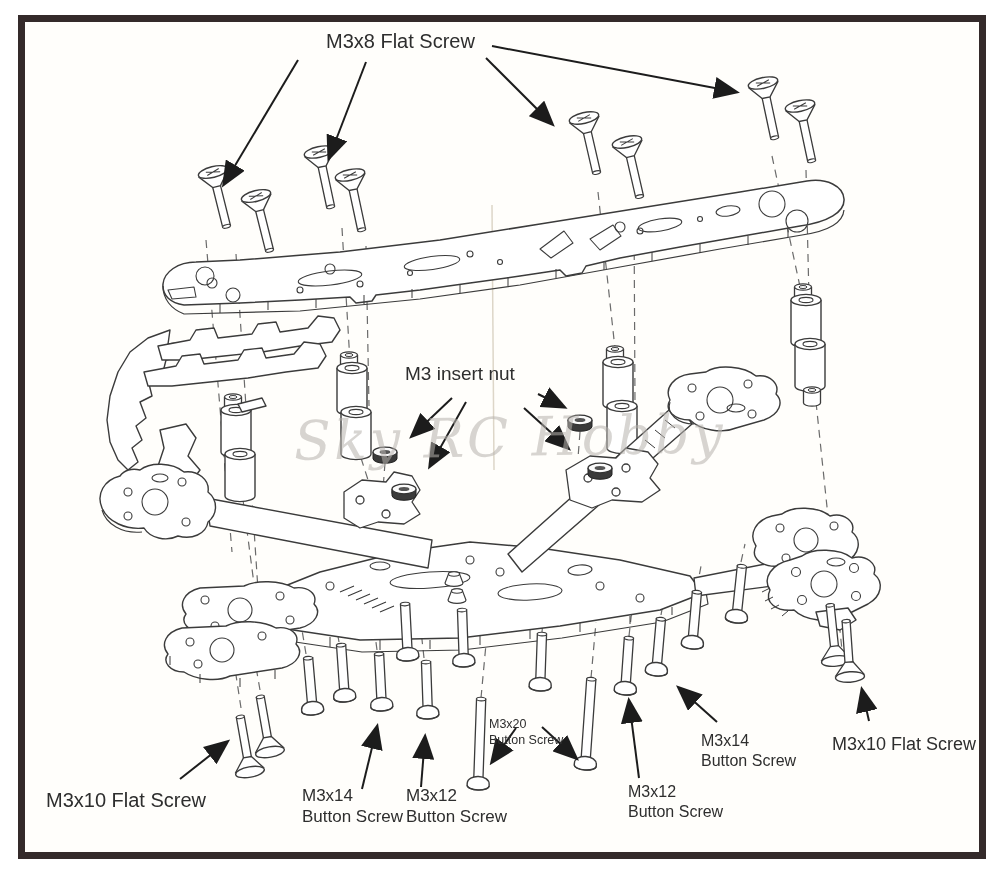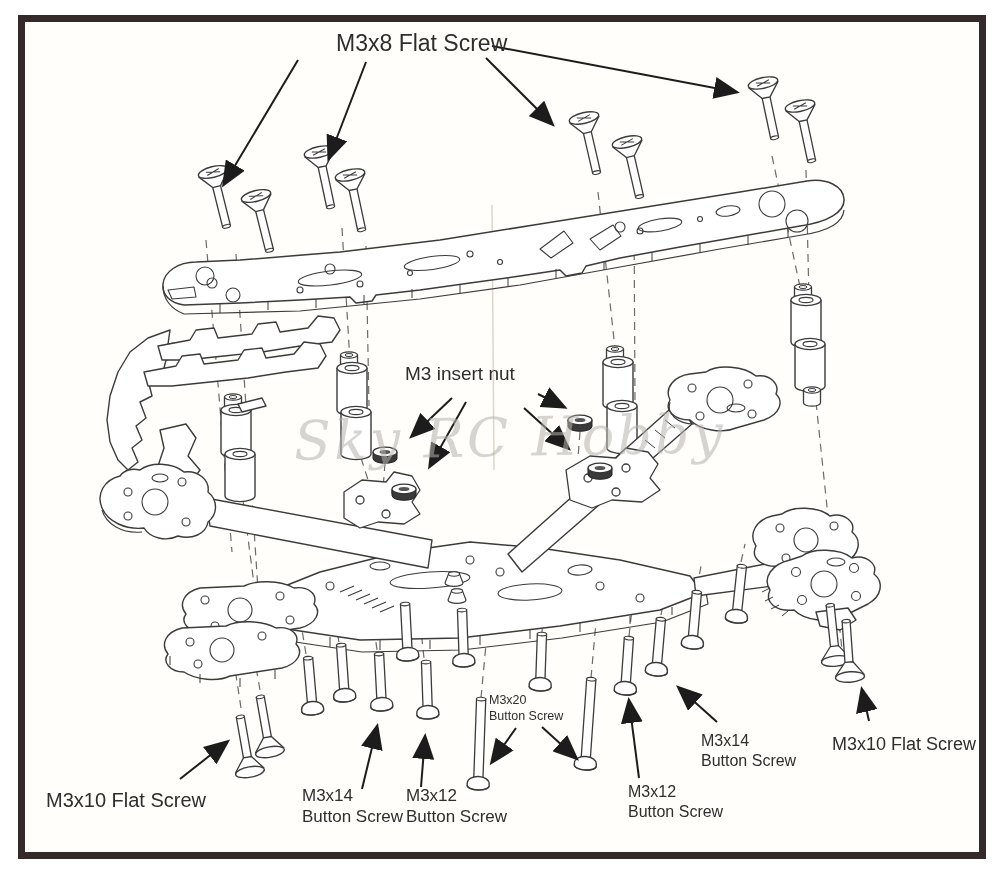--- a/index.html
+++ b/index.html
@@ -7,26 +7,26 @@
     width:1000px;height:889px;position:relative;overflow:hidden;
     background:#ffffff;font-family:"Liberation Sans",sans-serif;
   }
   .photo-border{
     position:absolute;left:18px;top:15px;width:968px;height:844px;
     border:7px solid #342a2a;box-sizing:border-box;background:#fffefb;
   }
   svg.art{position:absolute;left:0;top:0;}
   .lbl{position:absolute;color:#2e2e2e;white-space:nowrap;}
   .lbl span{display:block;line-height:1.25;}
-  .lbl-m3x8   {left:336px;top:30px; font-size:23px;}
+  .lbl-m3x8   {left:326px;top:30px; font-size:20px;}
   .lbl-insert {left:405px;top:363px;font-size:19px;}
   .lbl-m3x10-l{left:46px; top:789px;font-size:20px;}
   .lbl-m3x14-l{left:302px;top:785px;font-size:17px;}
   .lbl-m3x12-c{left:406px;top:785px;font-size:17px;}
-  .lbl-m3x20  {left:489px;top:693px;font-size:12.5px;}
+  .lbl-m3x20  {left:489px;top:717px;font-size:12.5px;}
   .lbl-m3x12-r{left:628px;top:782px;font-size:16px;}
   .lbl-m3x14-r{left:701px;top:731px;font-size:16px;}
   .lbl-m3x10-r{left:832px;top:734px;font-size:18px;}
   .watermark{
     position:absolute;left:294px;top:406px;
     font-family:"DejaVu Serif",serif;font-style:italic;
     font-size:54px;letter-spacing:3px;color:#b7b3ae;opacity:.55;
     transform:rotate(-1deg);pointer-events:none;
   }
 </style>

